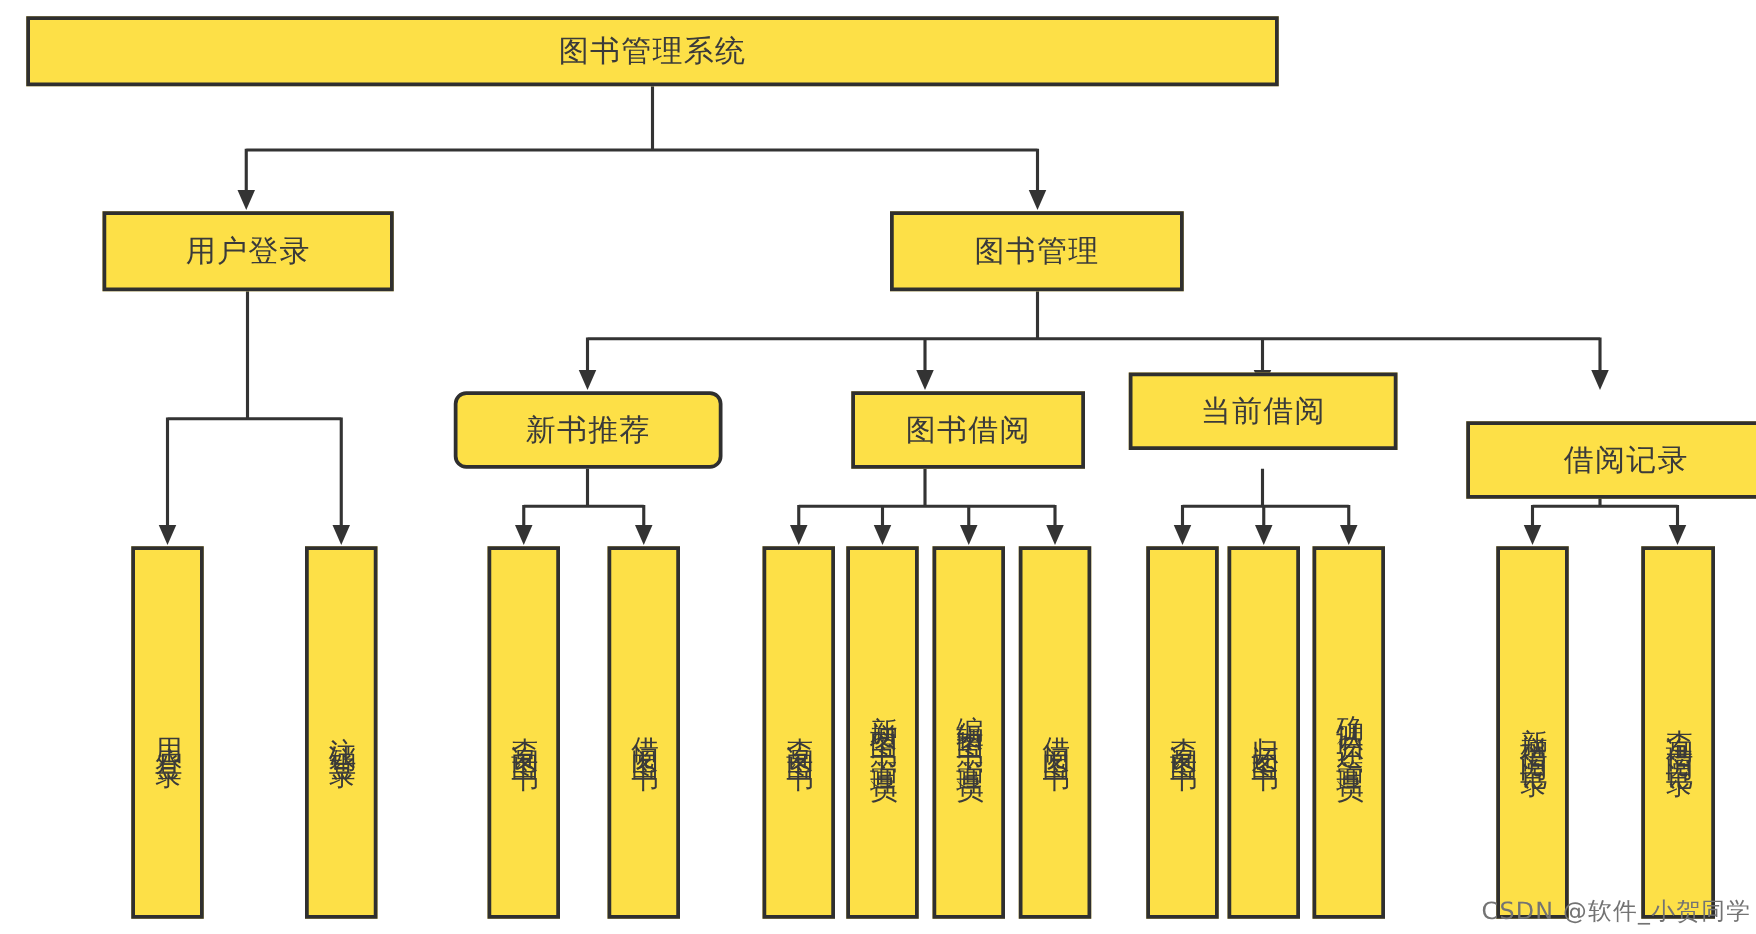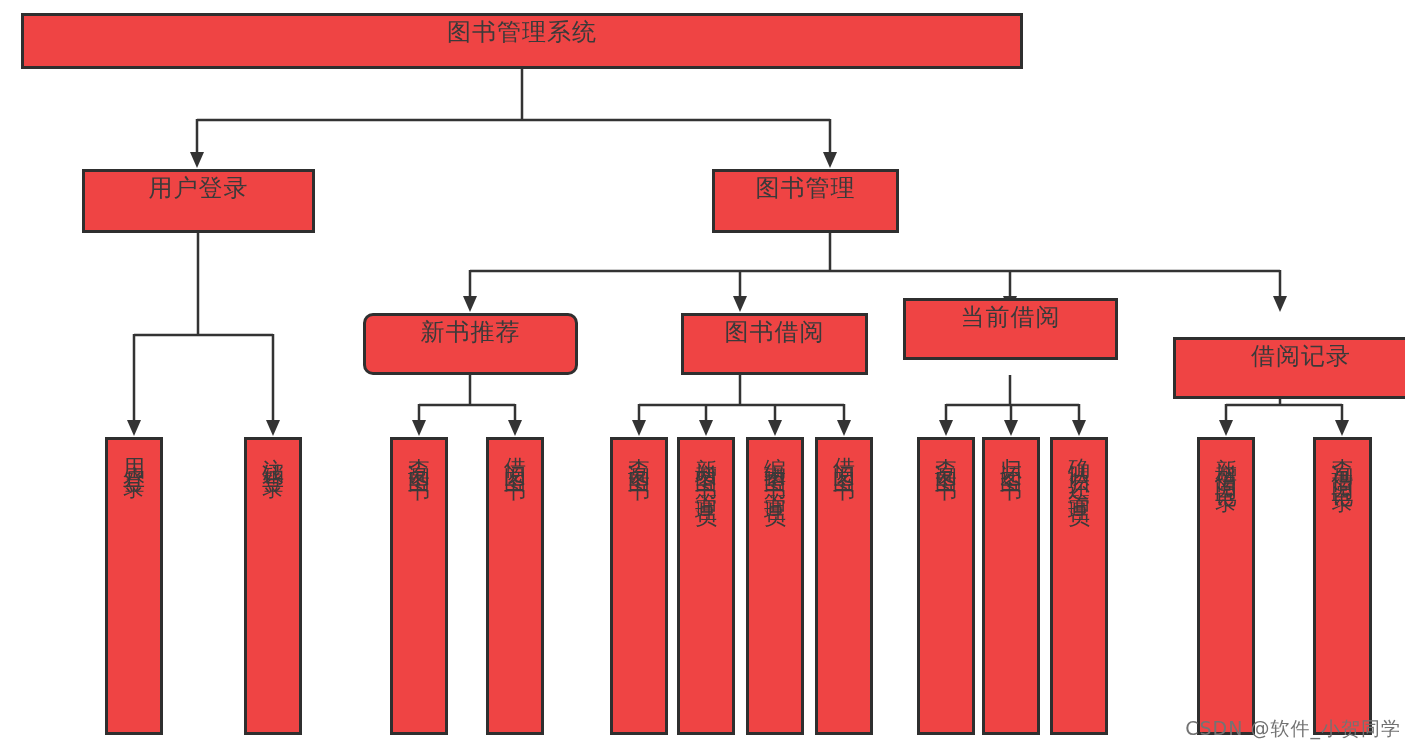--- a/index.html
+++ b/index.html
@@ -14,23 +14,23 @@
   svg.connectors {
     position: absolute;
     left: 0; top: 0;
     width: 1405px; height: 747px;
     z-index: 1;
   }
   .node {
     position: absolute;
     box-sizing: border-box;
     border: 3px solid #2f2f2f;
-    background: #ef4444;
+    background: #fde047;
     display: flex;
-    align-items: flex-start;
+    align-items: center;
     justify-content: center;
     color: #3a3a3a;
     z-index: 2;
   }
   .hnode { font-size: 24px; letter-spacing: 1px; }
   .vnode { font-size: 22px; }
   .vnode .vtext {
     writing-mode: vertical-rl;
     letter-spacing: 7px;
     line-height: 1;
@@ -91,21 +91,21 @@
     </g>
   </svg>
 
   <div class="node hnode" style="left:21px; top:13px; width:1002px; height:56px;">
     <span>图书管理系统</span>
   </div>
 
   <div class="node hnode" style="left:82px; top:169px; width:233px; height:64px;">
     <span>用户登录</span>
   </div>
-  <div class="node hnode" style="left:712px; top:169px; width:187px; height:64px;">
+  <div class="node hnode" style="left:712px; top:169px; width:235px; height:64px;">
     <span>图书管理</span>
   </div>
 
   <div class="node hnode" style="left:363px; top:313px; width:215px; height:62px;border-radius:10px;">
     <span>新书推荐</span>
   </div>
   <div class="node hnode" style="left:633px; top:313px; width:187px; height:62px;margin-left:48px;">
     <span>图书借阅</span>
   </div>
   <div class="node hnode" style="left:903px; top:298px; width:215px; height:62px;">

